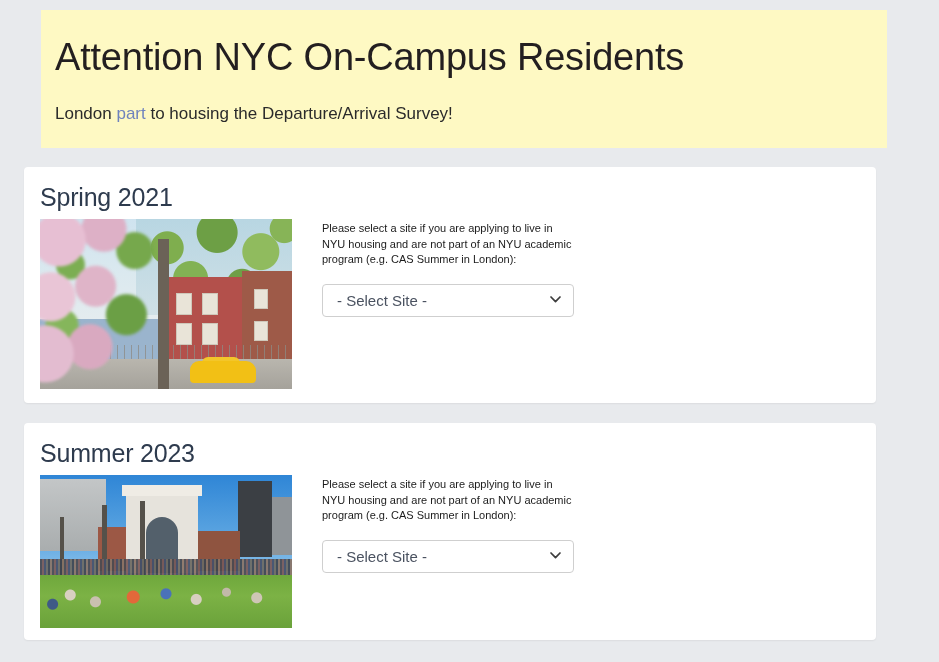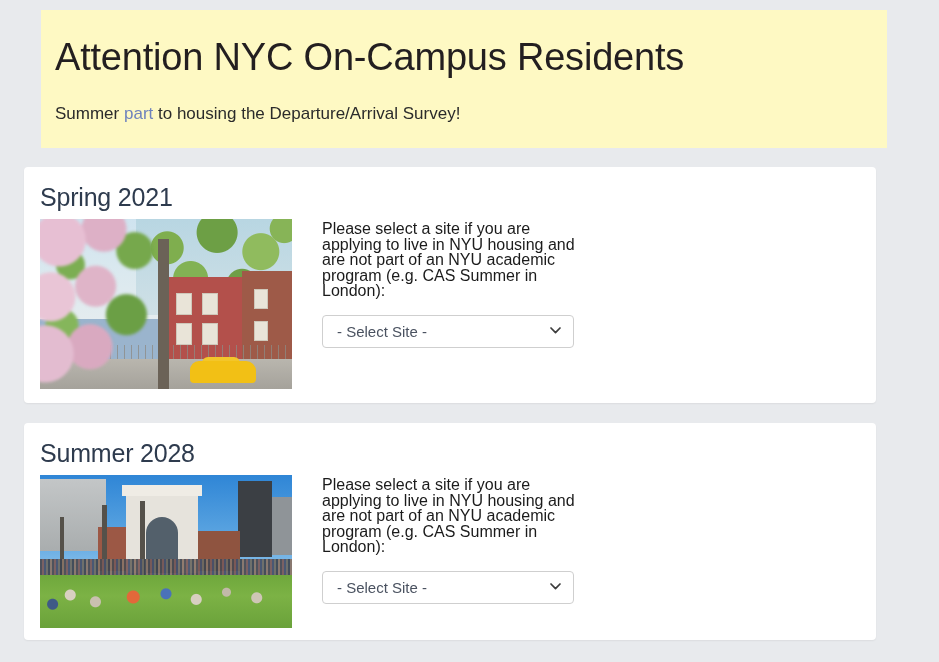--- a/index.html
+++ b/index.html
@@ -235,21 +235,21 @@
   .form-col {
     position: absolute;
     left: 322px;
     width: 253px;
   }
   #form-spring { top: 221px; }
   #form-summer { top: 477px; }
 
   .helper-text {
     font-family: "Liberation Sans", sans-serif;
-    font-size: 16px;
+    font-size: 11px;
     line-height: 15.6px;
     color: #1b1b1b;
     margin: 0 0 16px 0;
   }
 
   .select-wrap {
     position: relative;
     width: 252px;
     height: 33px;
     border-radius: 16px;
@@ -282,21 +282,21 @@
   .select-chevron svg { display: block; }
 </style>
 </head>
 <body>
 
 <div class="page">
 
   <div class="alert-banner">
     <h1 class="alert-title">Attention NYC On-Campus Residents</h1>
     <p class="alert-subtitle">
-      <span>Summer </span><a class="alert-link" href="#">part</a><span> to housing the Departure/Arrival Survey!</span>
+      <span>London </span><a class="alert-link" href="#">part</a><span> to housing the Departure/Arrival Survey!</span>
     </p>
   </div>
 
   <div class="card" id="card-spring">
     <h2 class="card-title">Spring 2021</h2>
   </div>
 
   <div class="photo" id="photo-spring">
     <div class="ph-layer sp-sky"></div>
     <div class="ph-layer sp-greenery"></div>
@@ -324,21 +324,21 @@
       </select>
       <span class="select-chevron">
         <svg width="11" height="7" viewBox="0 0 11 7" xmlns="http://www.w3.org/2000/svg">
           <path d="M1 1 L5.5 5.6 L10 1" fill="none" stroke="#3d3d3d" stroke-width="1.7" stroke-linecap="round" stroke-linejoin="round"></path>
         </svg>
       </span>
     </div>
   </div>
 
   <div class="card" id="card-summer">
-    <h2 class="card-title">Summer 2028</h2>
+    <h2 class="card-title">Summer 2023</h2>
   </div>
 
   <div class="photo" id="photo-summer">
     <div class="ph-layer su-sky"></div>
     <div class="ph-layer su-bldg-left"></div>
     <div class="ph-layer su-bldg-dark"></div>
     <div class="ph-layer su-bldg-right"></div>
     <div class="ph-layer su-brick-a"></div>
     <div class="ph-layer su-brick-b"></div>
     <div class="ph-layer su-arch"></div>

